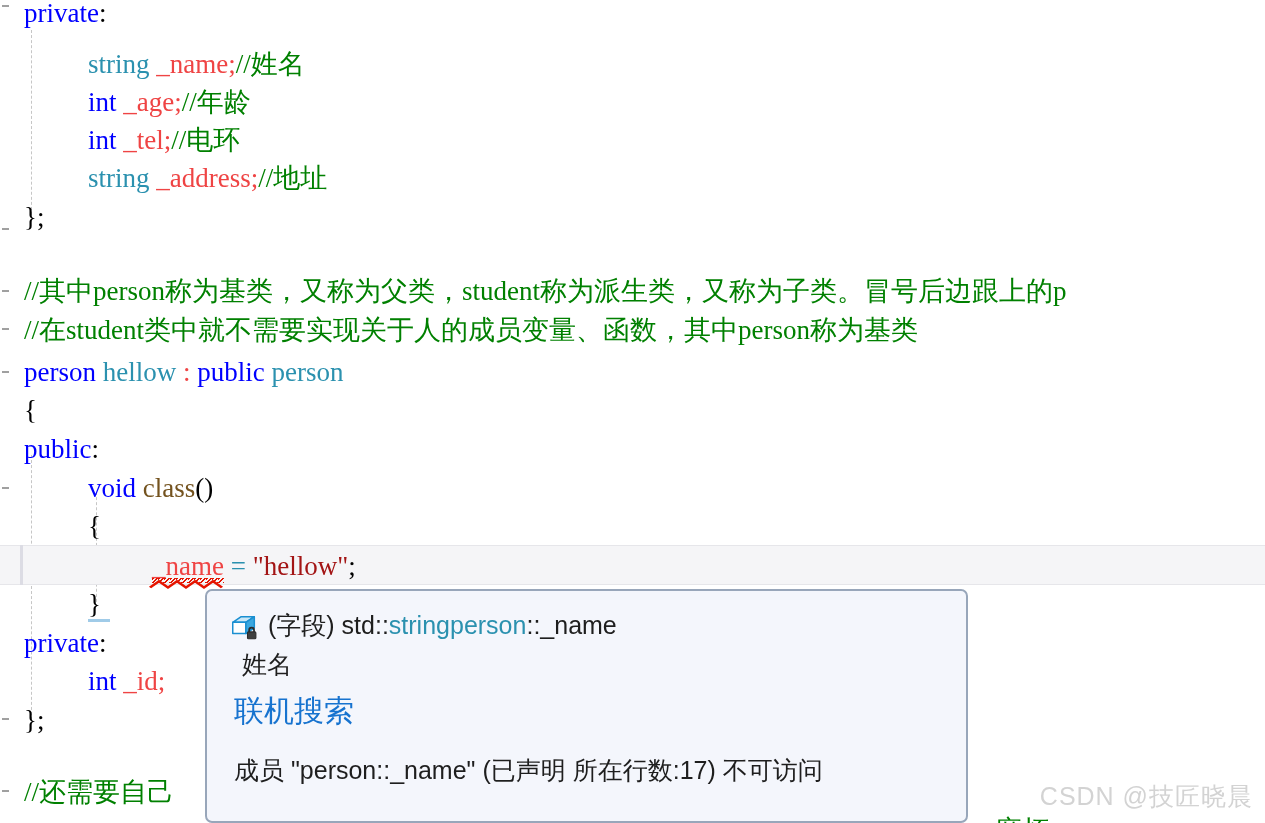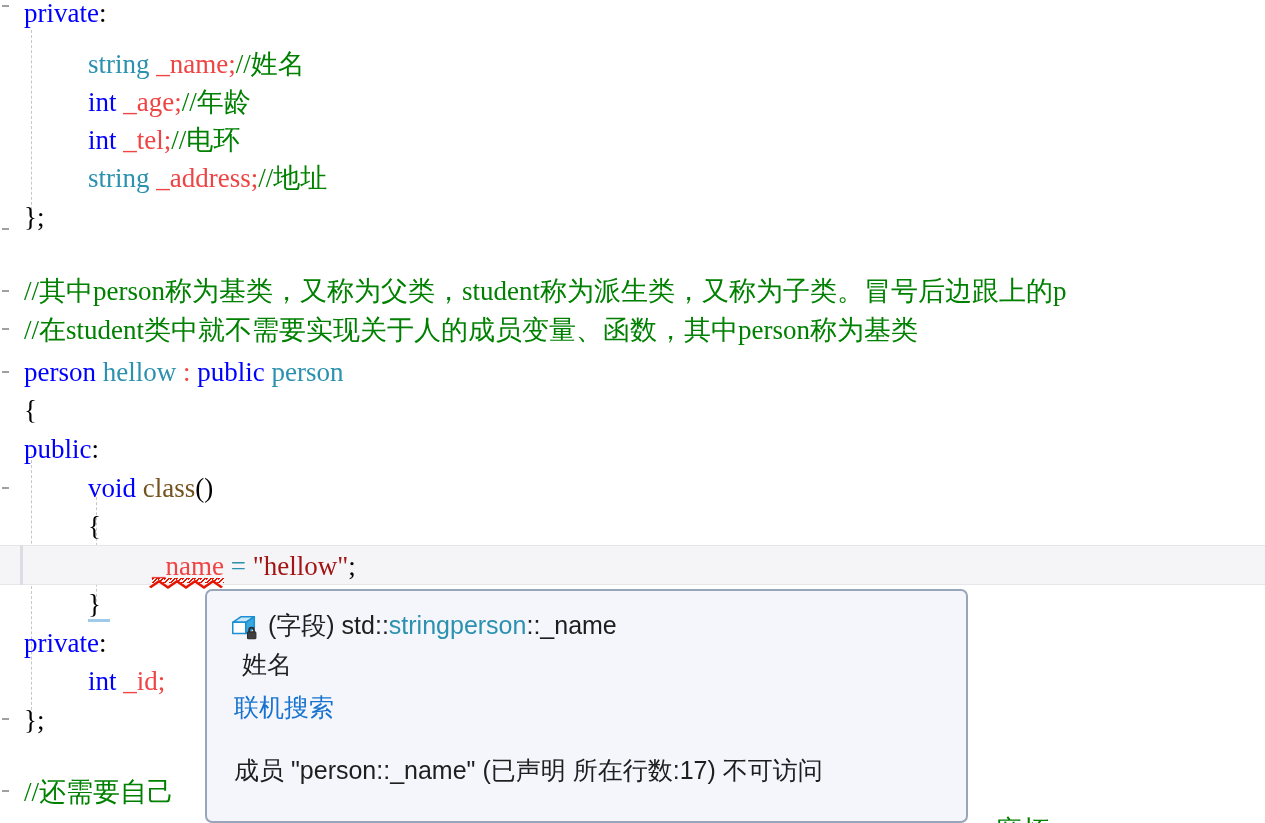--- a/index.html
+++ b/index.html
@@ -163,21 +163,21 @@
   #tt-doc {
     top: 57px;
     left: 27px;
     font-size: 25px;
     color: #1e1e1e;
     margin-left: 8px;
   }
   #tt-link {
     top: 100px;
     left: 27px;
-    font-size: 25px;
+    font-size: 30px;
     color: #1773cf;
     cursor: pointer;
   }
   #tt-error {
     top: 163px;
     left: 27px;
     font-size: 25px;
     color: #1e1e1e;
   }
 
@@ -265,13 +265,14 @@
       <span>::_name</span>
     </div>
 
     <div class="tt-row" id="tt-doc">姓名</div>
 
     <div class="tt-row" id="tt-link">联机搜索</div>
 
     <div class="tt-row" id="tt-error">成员 "person::_name" (已声明 所在行数:17) 不可访问</div>
   </div>
 
+  <div id="watermark">CSDN @技匠晓晨</div>
 </div>
 
 </body></html>

